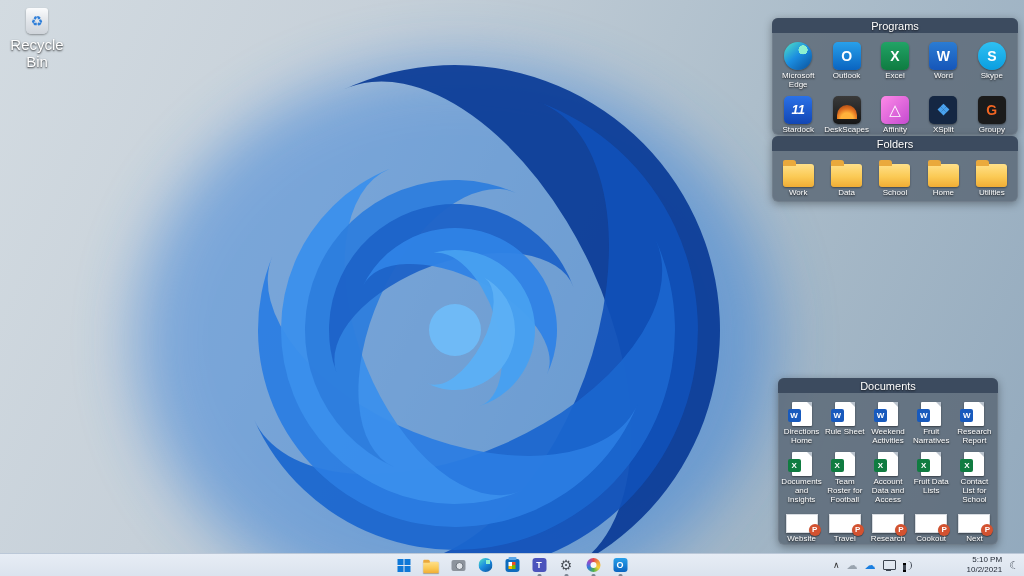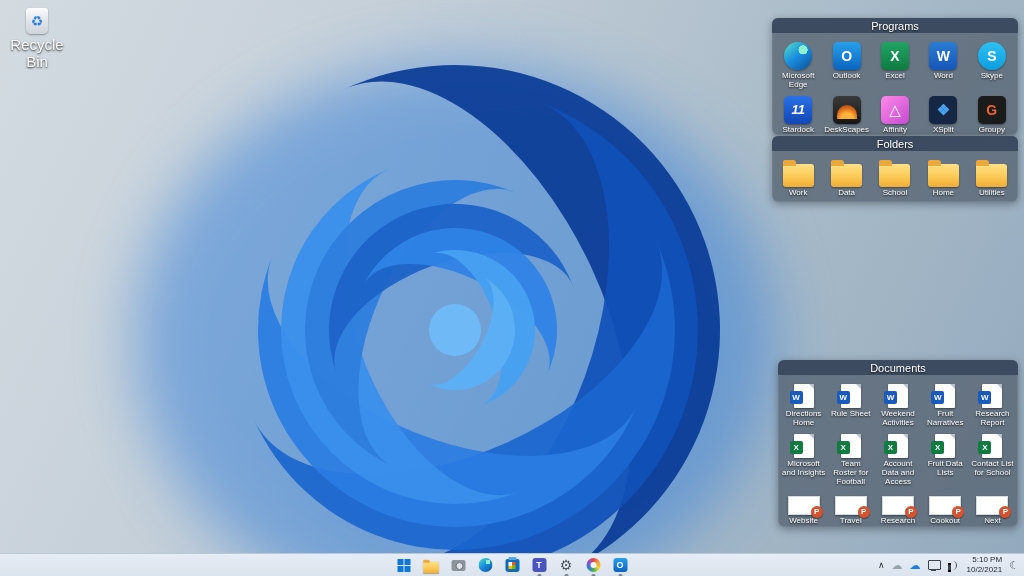--- a/index.html
+++ b/index.html
@@ -20,21 +20,21 @@
     background:rgba(86,99,113,0.78); box-shadow:0 2px 8px rgba(0,0,0,.35), inset 0 0 0 1px rgba(255,255,255,.08); }
   .fence-header { height:15px; background:rgba(56,72,92,.92); display:flex; align-items:center; justify-content:center;
     font-size:11px; color:#fff; text-shadow:0 1px 2px rgba(0,0,0,.7); }
   .fence-grid { display:grid; grid-template-columns:repeat(5,1fr); padding:6px 2px 2px; }
   .fitem { display:flex; flex-direction:column; align-items:center; justify-content:flex-start; padding:3px 1px; cursor:default; }
   .flabel { margin-top:2px; font-size:8px; line-height:1.12; color:#fff; text-align:center;
     text-shadow:0 1px 2px rgba(0,0,0,.9); max-width:47px; }
 
   .fence-programs { left:772px; top:18px; width:246px; height:117px; }
   .fence-folders  { left:772px; top:136px; width:246px; height:66px; }
-  .fence-documents{ left:778px; top:360px; width:240px; height:167px; }
+  .fence-documents{ left:778px; top:378px; width:220px; height:167px; }
 
   
   .app { width:28px; height:28px; border-radius:5px; display:flex; align-items:center; justify-content:center;
     color:#fff; font-weight:bold; font-size:14px; box-shadow:0 1px 2px rgba(0,0,0,.4); position:relative; flex:none; }
   .i-edge   { border-radius:50%; background:radial-gradient(circle at 68% 28%, #8df0cf 0 16%, rgba(0,0,0,0) 17%),
               linear-gradient(140deg,#49d6c9 8%,#1b8de0 48%,#0c59a4 92%); }
   .i-outlook{ background:linear-gradient(180deg,#28a0ea,#0a64c0); } .i-outlook::after{ content:"O"; }
   .i-excel  { background:linear-gradient(180deg,#21a366,#0f7c41); } .i-excel::after{ content:"X"; }
   .i-word   { background:linear-gradient(180deg,#2b7cd3,#1656b9); } .i-word::after{ content:"W"; }
   .i-skype  { border-radius:50%; background:linear-gradient(180deg,#2fc0f2,#0a9ee0); } .i-skype::after{ content:"S"; }
@@ -104,21 +104,21 @@
   .chev { font-size:9px; color:#333; }
   .cloud-gray { color:#9aa4af; } .cloud-blue { color:#1b7fe0; }
   .g-net { width:13px; height:11px; position:relative; cursor:pointer; }
   .g-net::before { content:""; position:absolute; left:0; top:0; width:11px; height:8px; border:1.5px solid #3c4450; border-radius:1px; }
   .g-net::after { content:""; position:absolute; left:3px; bottom:0; width:5px; height:1.5px; background:#3c4450; }
   .g-vol { width:12px; height:11px; position:relative; cursor:pointer; }
   .g-vol::before { content:""; position:absolute; left:0; top:3px; border-style:solid; border-width:2.5px 0 2.5px 0;
     width:3px; height:5px; background:#3c4450; }
   .g-vol::after { content:""; position:absolute; left:3px; top:1px; border:solid #3c4450; border-width:0 1.5px 0 0;
     width:5px; height:9px; border-radius:0 8px 8px 0; transform:rotate(0deg); }
-  .clock { text-align:right; font-size:8px; line-height:1.25; color:#1d2430; cursor:pointer; }
+  .clock { text-align:right; font-size:8px; line-height:1.25; color:#1d2430; cursor:pointer;margin-left:45px; }
 </style>
 </head>
 <body>
 
 <div class="desktop">
 
   <div class="wallpaper">
     <svg width="1024" height="576" viewBox="0 0 1024 576">
       <defs>
           <filter id="soft" x="-60%" y="-60%" width="220%" height="220%">
@@ -245,21 +245,21 @@
       <div class="fitem">
           <div class="doc doc-word"></div>
           <div class="flabel">Fruit Narratives</div>
         </div>
       <div class="fitem">
           <div class="doc doc-word"></div>
           <div class="flabel">Research Report</div>
         </div>
       <div class="fitem">
           <div class="doc doc-excel"></div>
-          <div class="flabel">Microsoft and Insights</div>
+          <div class="flabel">Documents and Insights</div>
         </div>
       <div class="fitem">
           <div class="doc doc-excel"></div>
           <div class="flabel">Team Roster for Football</div>
         </div>
       <div class="fitem">
           <div class="doc doc-excel"></div>
           <div class="flabel">Account Data and Access</div>
         </div>
       <div class="fitem">

